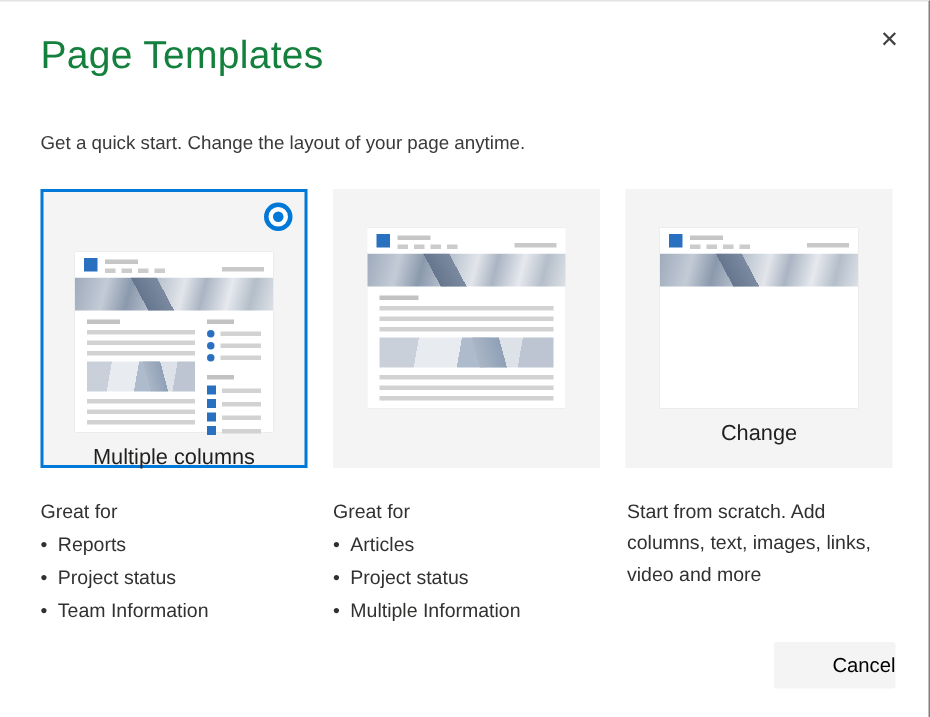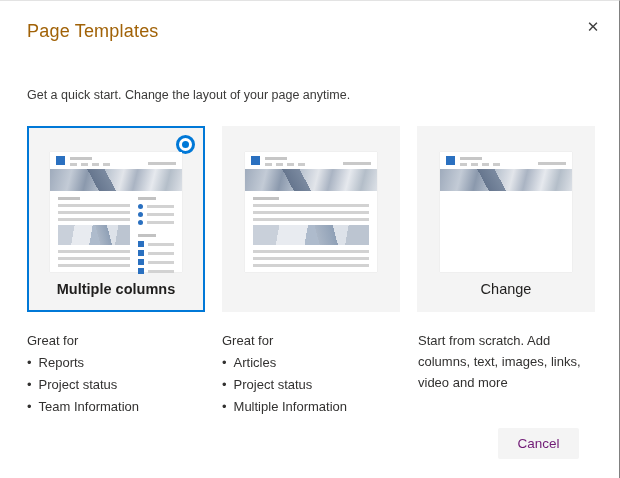--- a/index.html
+++ b/index.html
@@ -14,35 +14,35 @@
 
   .close-btn {
     position:absolute; top:12px; right:12px; width:28px; height:28px;
     background:transparent; border:none; cursor:pointer;
     font-size:15px; color:#404040; line-height:28px; text-align:center;
     font-family:"Liberation Sans", sans-serif;
   }
 
   .dlg-title {
     position:absolute; left:27px; top:20px;
-    font-size:18px; font-weight:300; color:#a16207; letter-spacing:.2px;
+    font-size:26px; font-weight:300; color:#15803d; letter-spacing:.2px;
   }
   .dlg-subtitle {
     position:absolute; left:27px; top:87px;
     font-size:12.5px; color:#3b3a39;
   }
 
   
   .cards { position:absolute; left:27px; top:125px; display:flex; }
   .card {
     width:178px; height:186px; background:#f4f4f4; margin-right:17px;
     padding-top:26px; position:relative; cursor:pointer;
   }
   .card:last-child { margin-right:0; }
-  .card.selected { border:2px solid #0078d7; padding-top:24px;font-weight:bold; }
+  .card.selected { border:2px solid #0078d7; padding-top:40px; }
 
   .radio {
     position:absolute; top:7px; right:8px; width:19px; height:19px;
     border-radius:50%; background:#fff; border:3px solid #0078d7;
     display:flex; align-items:center; justify-content:center;
   }
   .radio-dot { width:7px; height:7px; border-radius:50%; background:#0078d7; }
 
   .card-label {
     text-align:center; margin-top:9px; font-size:14.5px; color:#201f1e;
@@ -95,21 +95,21 @@
   .desc ul { list-style:none; }
   .desc li::before { content:"•"; margin-right:7px; color:#323130; }
 
   
   .btn {
     position:absolute; top:427px; height:31px; border:none; border-radius:2px;
     font-family:"Liberation Sans", sans-serif; font-size:13.5px; cursor:pointer;
     text-align:center;
   }
   .btn-create { left:416px; width:83px; background:#0078d4; color:#fff; font-weight:bold; }
-  .btn-cancel { left:498px; width:81px; background:#f4f4f4; color:#701a75; }
+  .btn-cancel { left:516px; width:81px; background:#f4f4f4; color:#000000;text-align:right; }
 </style>
 </head>
 <body>
 
 <div class="dialog">
 
   <button class="close-btn">
     <span>✕</span>
   </button>
 

